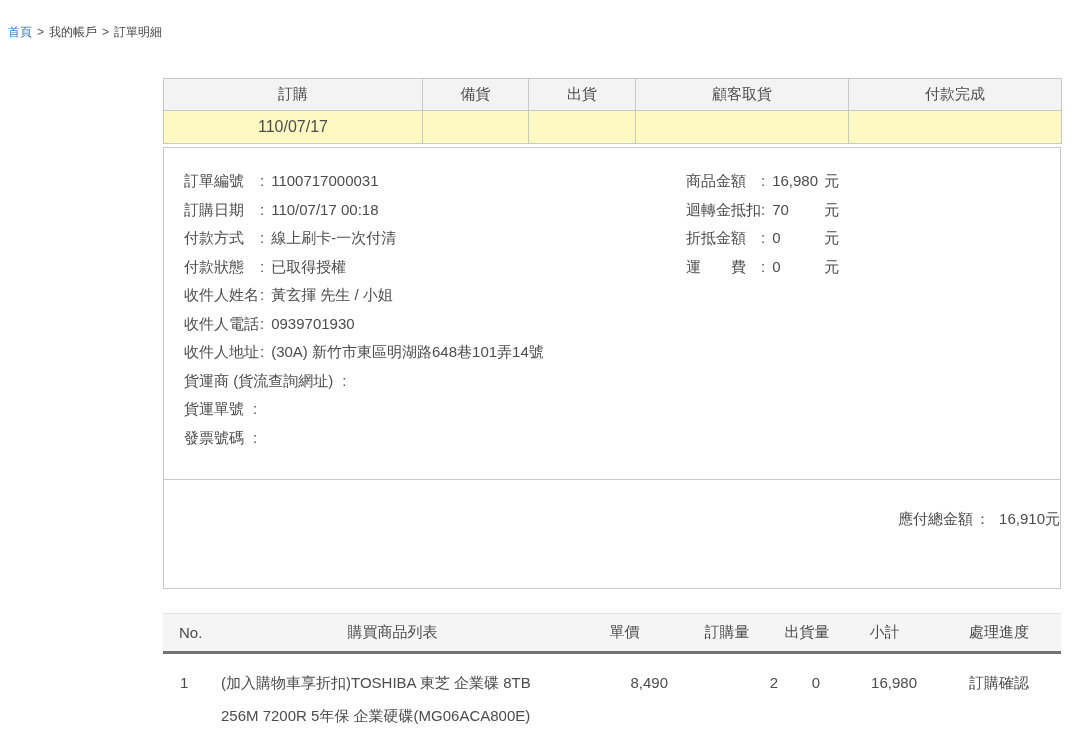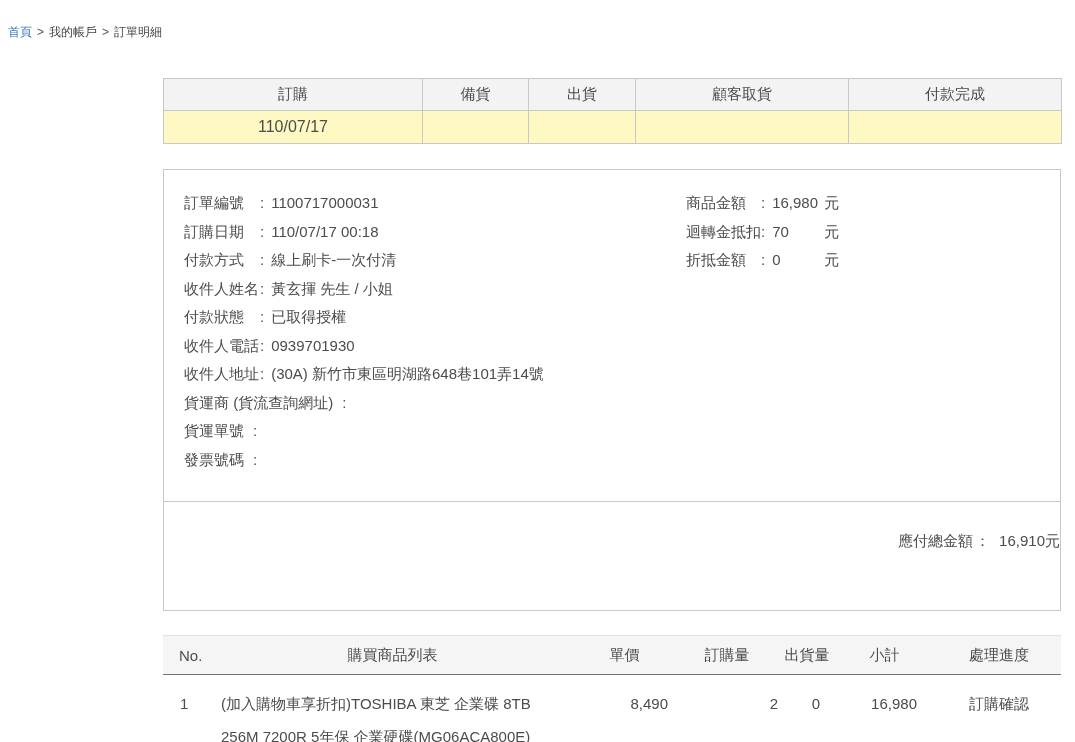--- a/index.html
+++ b/index.html
@@ -33,21 +33,21 @@
     font-weight: normal; font-size: 15px; color: #4c4c4c;
   }
   table.status td {
     border: 1px solid #c8c8c8;
     height: 33px;
     text-align: center; font-size: 16px; color: #4c4c4c;
     background: #fef9c3;
   }
 
   
-  .infobox { margin-top: 25px; border: 1px solid #c8c8c8; background: #fff; }
+  .infobox { margin-top: 3px; border: 1px solid #c8c8c8; background: #fff; }
   .info-main { display: flex; padding: 19px 20px 27px 20px; font-size: 15px; }
   .col-left { width: 502px; }
   .col-right { flex: 1; }
   .info-row { line-height: 28.5px; white-space: nowrap; }
   .lbl-fixed { display: inline-block; width: 76px; }
   .isep { margin-right: 7px; }
   .isep-auto { margin-left: 9px; margin-right: 7px; }
   .lbl-r { display: inline-block; width: 75px; padding-right: 15px; }
   .lbl-justify { text-align: justify; text-align-last: justify; }
   .val-r { display: inline-block; width: 52px; }
@@ -60,21 +60,21 @@
     font-size: 15px;
     text-align: right;
   }
   .tsep { margin: 0 9px 0 2px; }
 
   
   table.products { margin-top: 24px; width: 898px; border-collapse: collapse; table-layout: fixed; font-size: 15px; }
   table.products thead th {
     background: #f5f5f5;
     border-top: 1px solid #e2e2e2;
-    border-bottom: 1px solid #737373;
+    border-bottom: 3px solid #737373;
     height: 39px;
     font-weight: normal; color: #4c4c4c;
     text-align: center;
   }
   table.products thead th.h-no { text-align: left; padding-left: 16px; }
   table.products tbody td {
     vertical-align: top;
     padding-top: 12px;
     line-height: 33px;
     color: #4c4c4c;
@@ -130,24 +130,24 @@
         <div class="info-row">
           <span class="lbl-fixed">訂單編號</span><span class="isep">:</span><span>1100717000031</span>
         </div>
         <div class="info-row">
           <span class="lbl-fixed">訂購日期</span><span class="isep">:</span><span>110/07/17 00:18</span>
         </div>
         <div class="info-row">
           <span class="lbl-fixed">付款方式</span><span class="isep">:</span><span>線上刷卡-一次付清</span>
         </div>
         <div class="info-row">
+          <span class="lbl-fixed">付款狀態</span><span class="isep">:</span><span>已取得授權</span>
+        </div>
+        <div class="info-row">
           <span class="lbl-fixed">收件人姓名</span><span class="isep">:</span><span>黃玄揮 先生 / 小姐</span>
-        </div>
-        <div class="info-row">
-          <span class="lbl-fixed">付款狀態</span><span class="isep">:</span><span>已取得授權</span>
         </div>
         <div class="info-row">
           <span class="lbl-fixed">收件人電話</span><span class="isep">:</span><span>0939701930</span>
         </div>
         <div class="info-row">
           <span class="lbl-fixed">收件人地址</span><span class="isep">:</span><span>(30A) 新竹市東區明湖路648巷101弄14號</span>
         </div>
         <div class="info-row">
           <span>貨運商 (貨流查詢網址)</span><span class="isep-auto">:</span><span></span>
         </div>
@@ -160,20 +160,23 @@
       </div>
       <div class="col-right">
         <div class="info-row">
           <span class="lbl-r">商品金額</span><span class="isep">:</span><span class="val-r">16,980</span><span>元</span>
         </div>
         <div class="info-row">
           <span class="lbl-r">迴轉金抵扣</span><span class="isep">:</span><span class="val-r">70</span><span>元</span>
         </div>
         <div class="info-row">
           <span class="lbl-r">折抵金額</span><span class="isep">:</span><span class="val-r">0</span><span>元</span>
+        </div>
+        <div class="info-row">
+          <span class="lbl-r lbl-justify">運費</span><span class="isep">:</span><span class="val-r">0</span><span>元</span>
         </div>
       </div>
     </div>
     <div class="total-section">
       <span>應付總金額</span><span class="tsep">：</span><span>16,910元</span>
     </div>
   </div>
 
   <table class="products">
     <colgroup>

